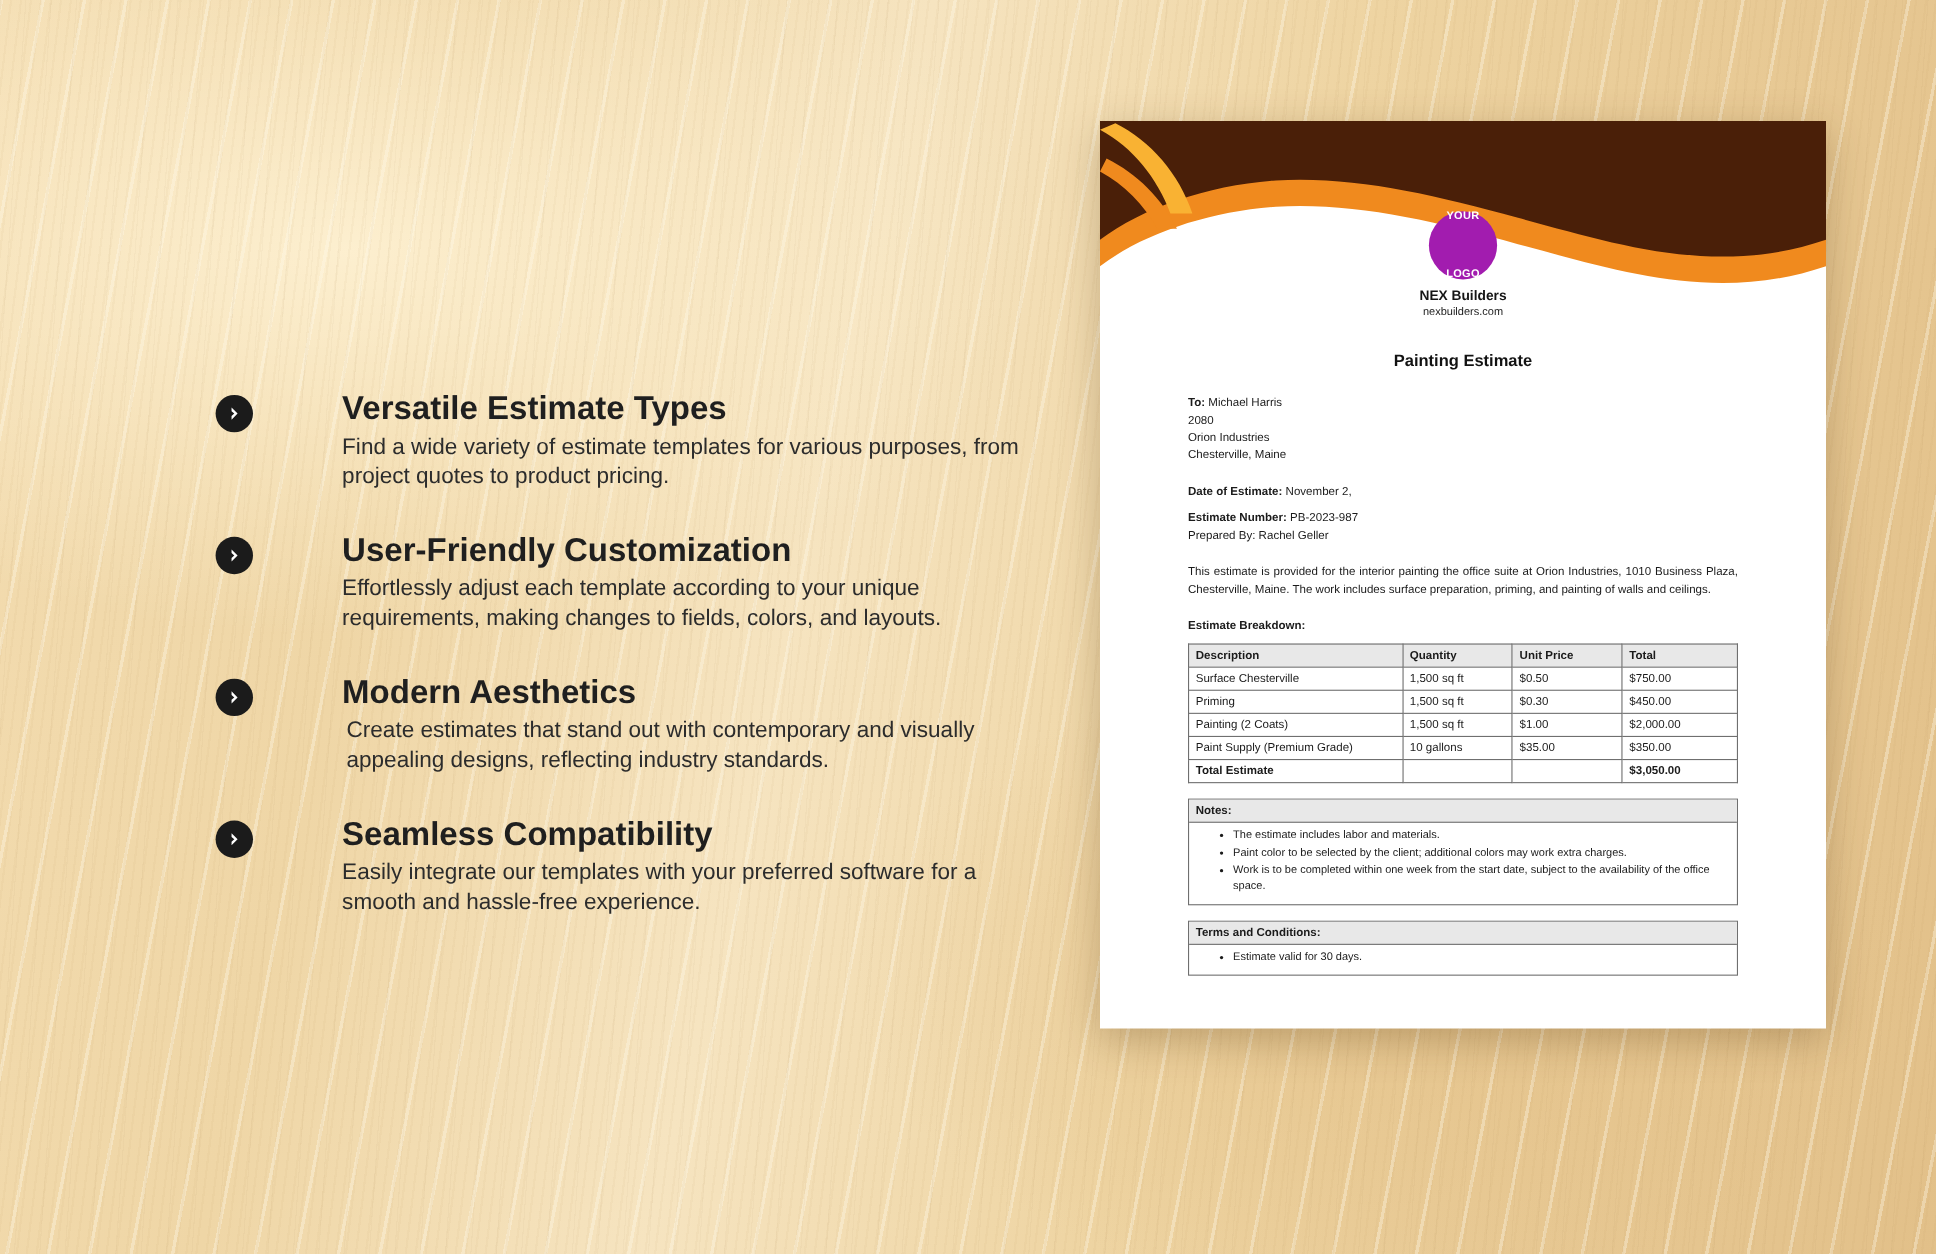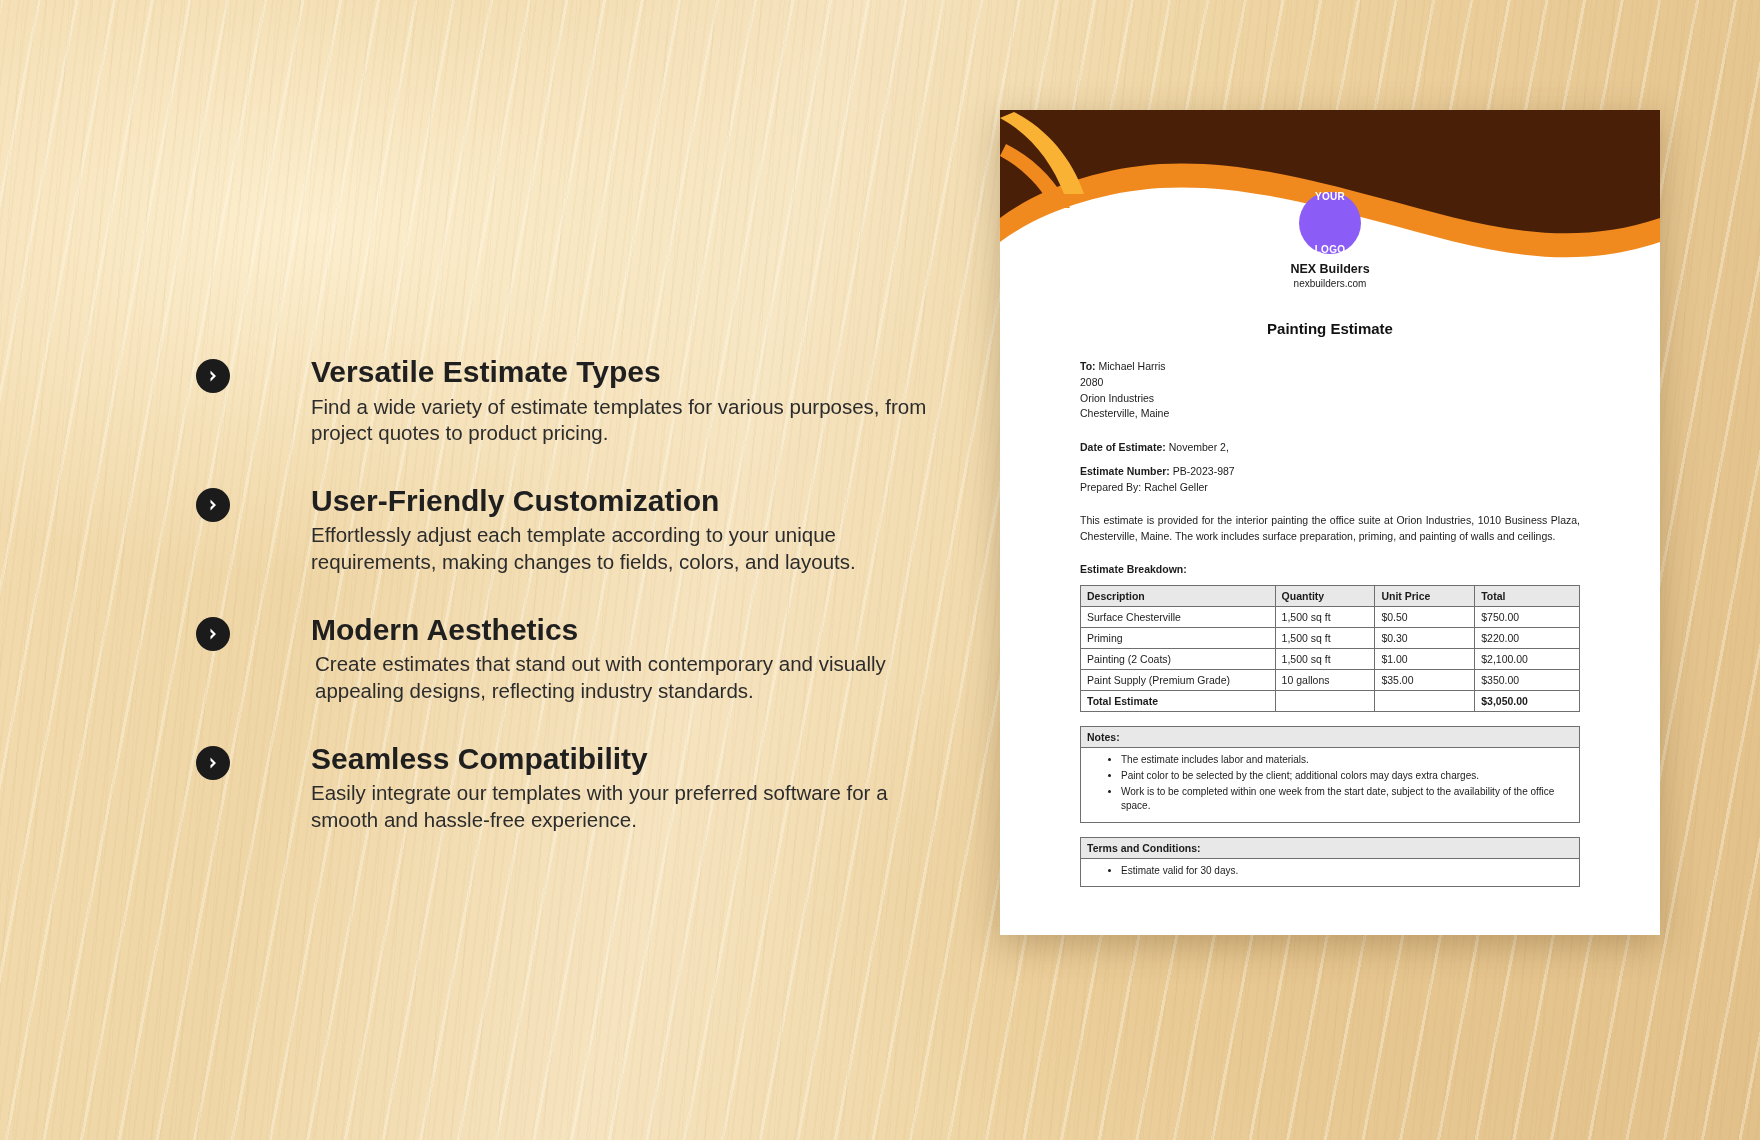--- a/index.html
+++ b/index.html
@@ -122,21 +122,21 @@
     position: absolute;
     left: 0;
     top: 82px;
     width: 660px;
     text-align: center;
     z-index: 5;
   }
   .logo-circle {
     width: 62px; height: 62px;
     border-radius: 50%;
-    background: #8b5cf6;
+    background: #a21caf;
     margin: 0 auto;
     display: flex;
     align-items: center;
     justify-content: center;
     flex-direction: column;
     color: #ffffff;
     font-size: 10px;
     font-weight: 700;
     line-height: 1.15;
     letter-spacing: .3px;
@@ -335,27 +335,27 @@
           <tr>
             <td>Surface Chesterville</td>
             <td>1,500 sq ft</td>
             <td>$0.50</td>
             <td>$750.00</td>
           </tr>
           <tr>
             <td>Priming</td>
             <td>1,500 sq ft</td>
             <td>$0.30</td>
-            <td>$220.00</td>
+            <td>$450.00</td>
           </tr>
           <tr>
             <td>Painting (2 Coats)</td>
             <td>1,500 sq ft</td>
             <td>$1.00</td>
-            <td>$2,100.00</td>
+            <td>$2,000.00</td>
           </tr>
           <tr>
             <td>Paint Supply (Premium Grade)</td>
             <td>10 gallons</td>
             <td>$35.00</td>
             <td>$350.00</td>
           </tr>
           <tr class="total">
             <td>Total Estimate</td>
             <td></td>
@@ -363,21 +363,21 @@
             <td>$3,050.00</td>
           </tr>
         </tbody>
       </table>
 
       <div class="panel">
         <div class="panel-head">Notes:</div>
         <div class="panel-body">
           <ul>
             <li>The estimate includes labor and materials.</li>
-            <li>Paint color to be selected by the client; additional colors may days extra charges.</li>
+            <li>Paint color to be selected by the client; additional colors may work extra charges.</li>
             <li>Work is to be completed within one week from the start date, subject to the availability of the office space.</li>
           </ul>
         </div>
       </div>
 
       <div class="panel">
         <div class="panel-head">Terms and Conditions:</div>
         <div class="panel-body">
           <ul>
             <li>Estimate valid for 30 days.</li>

